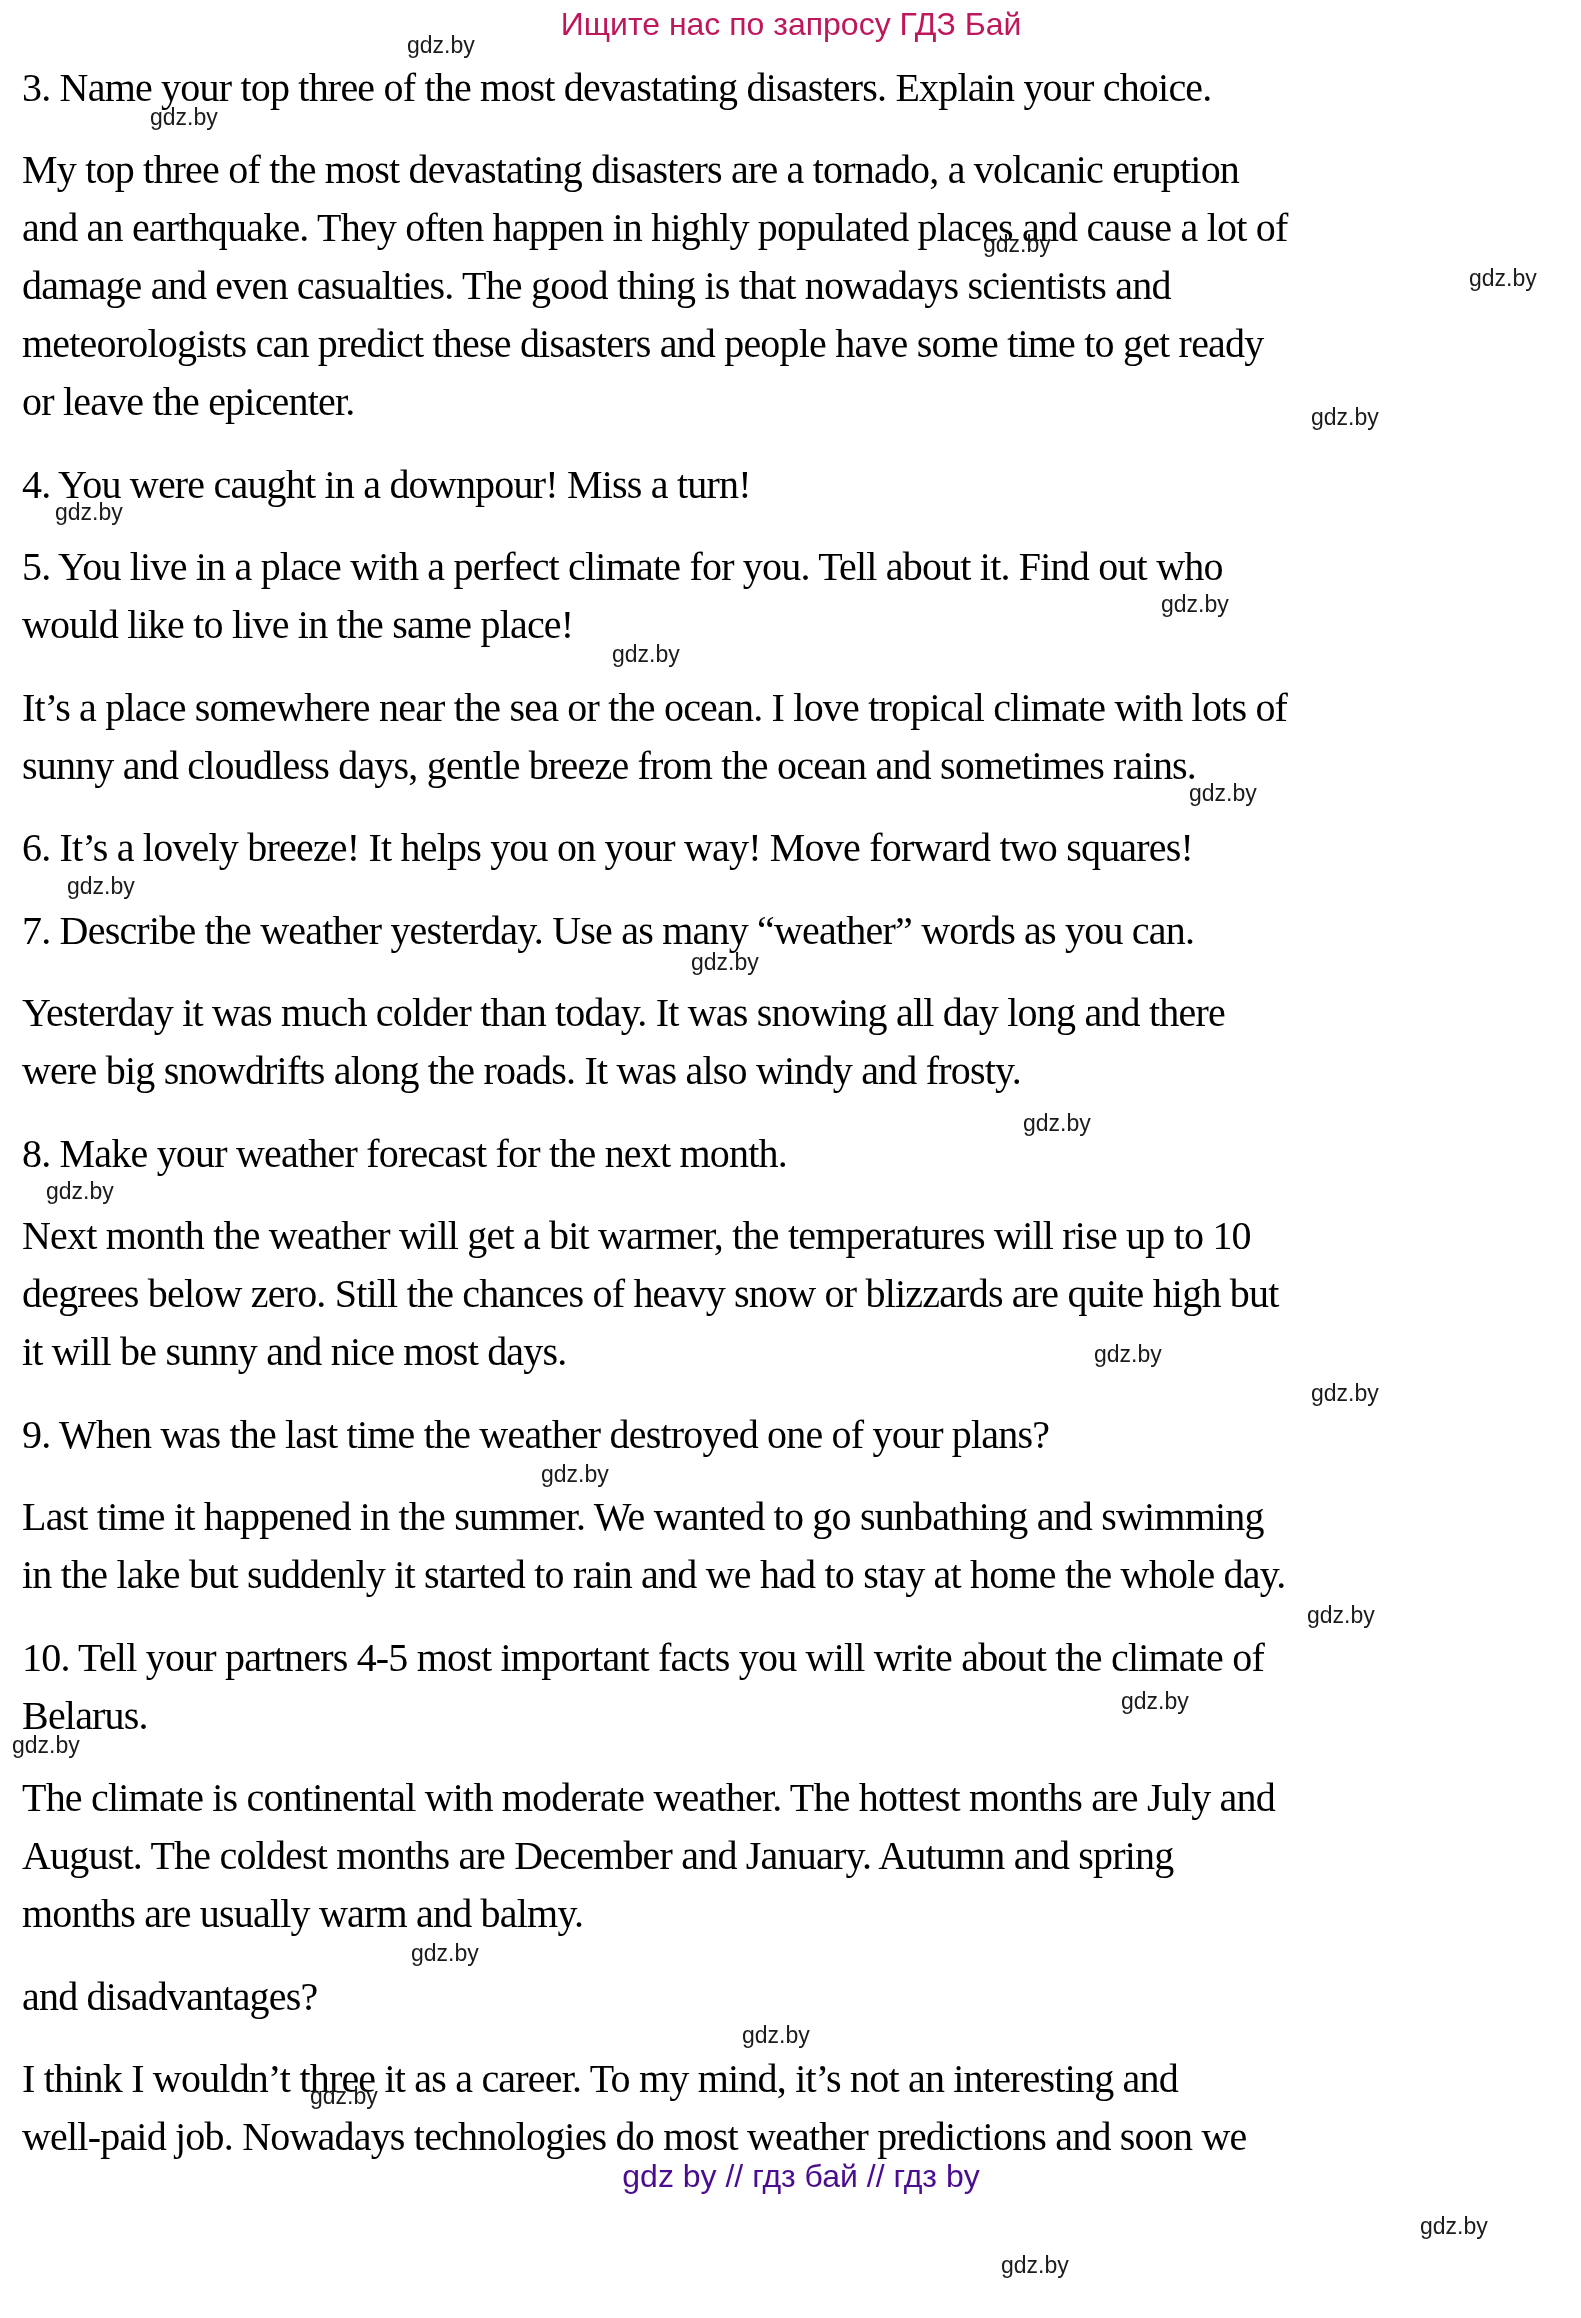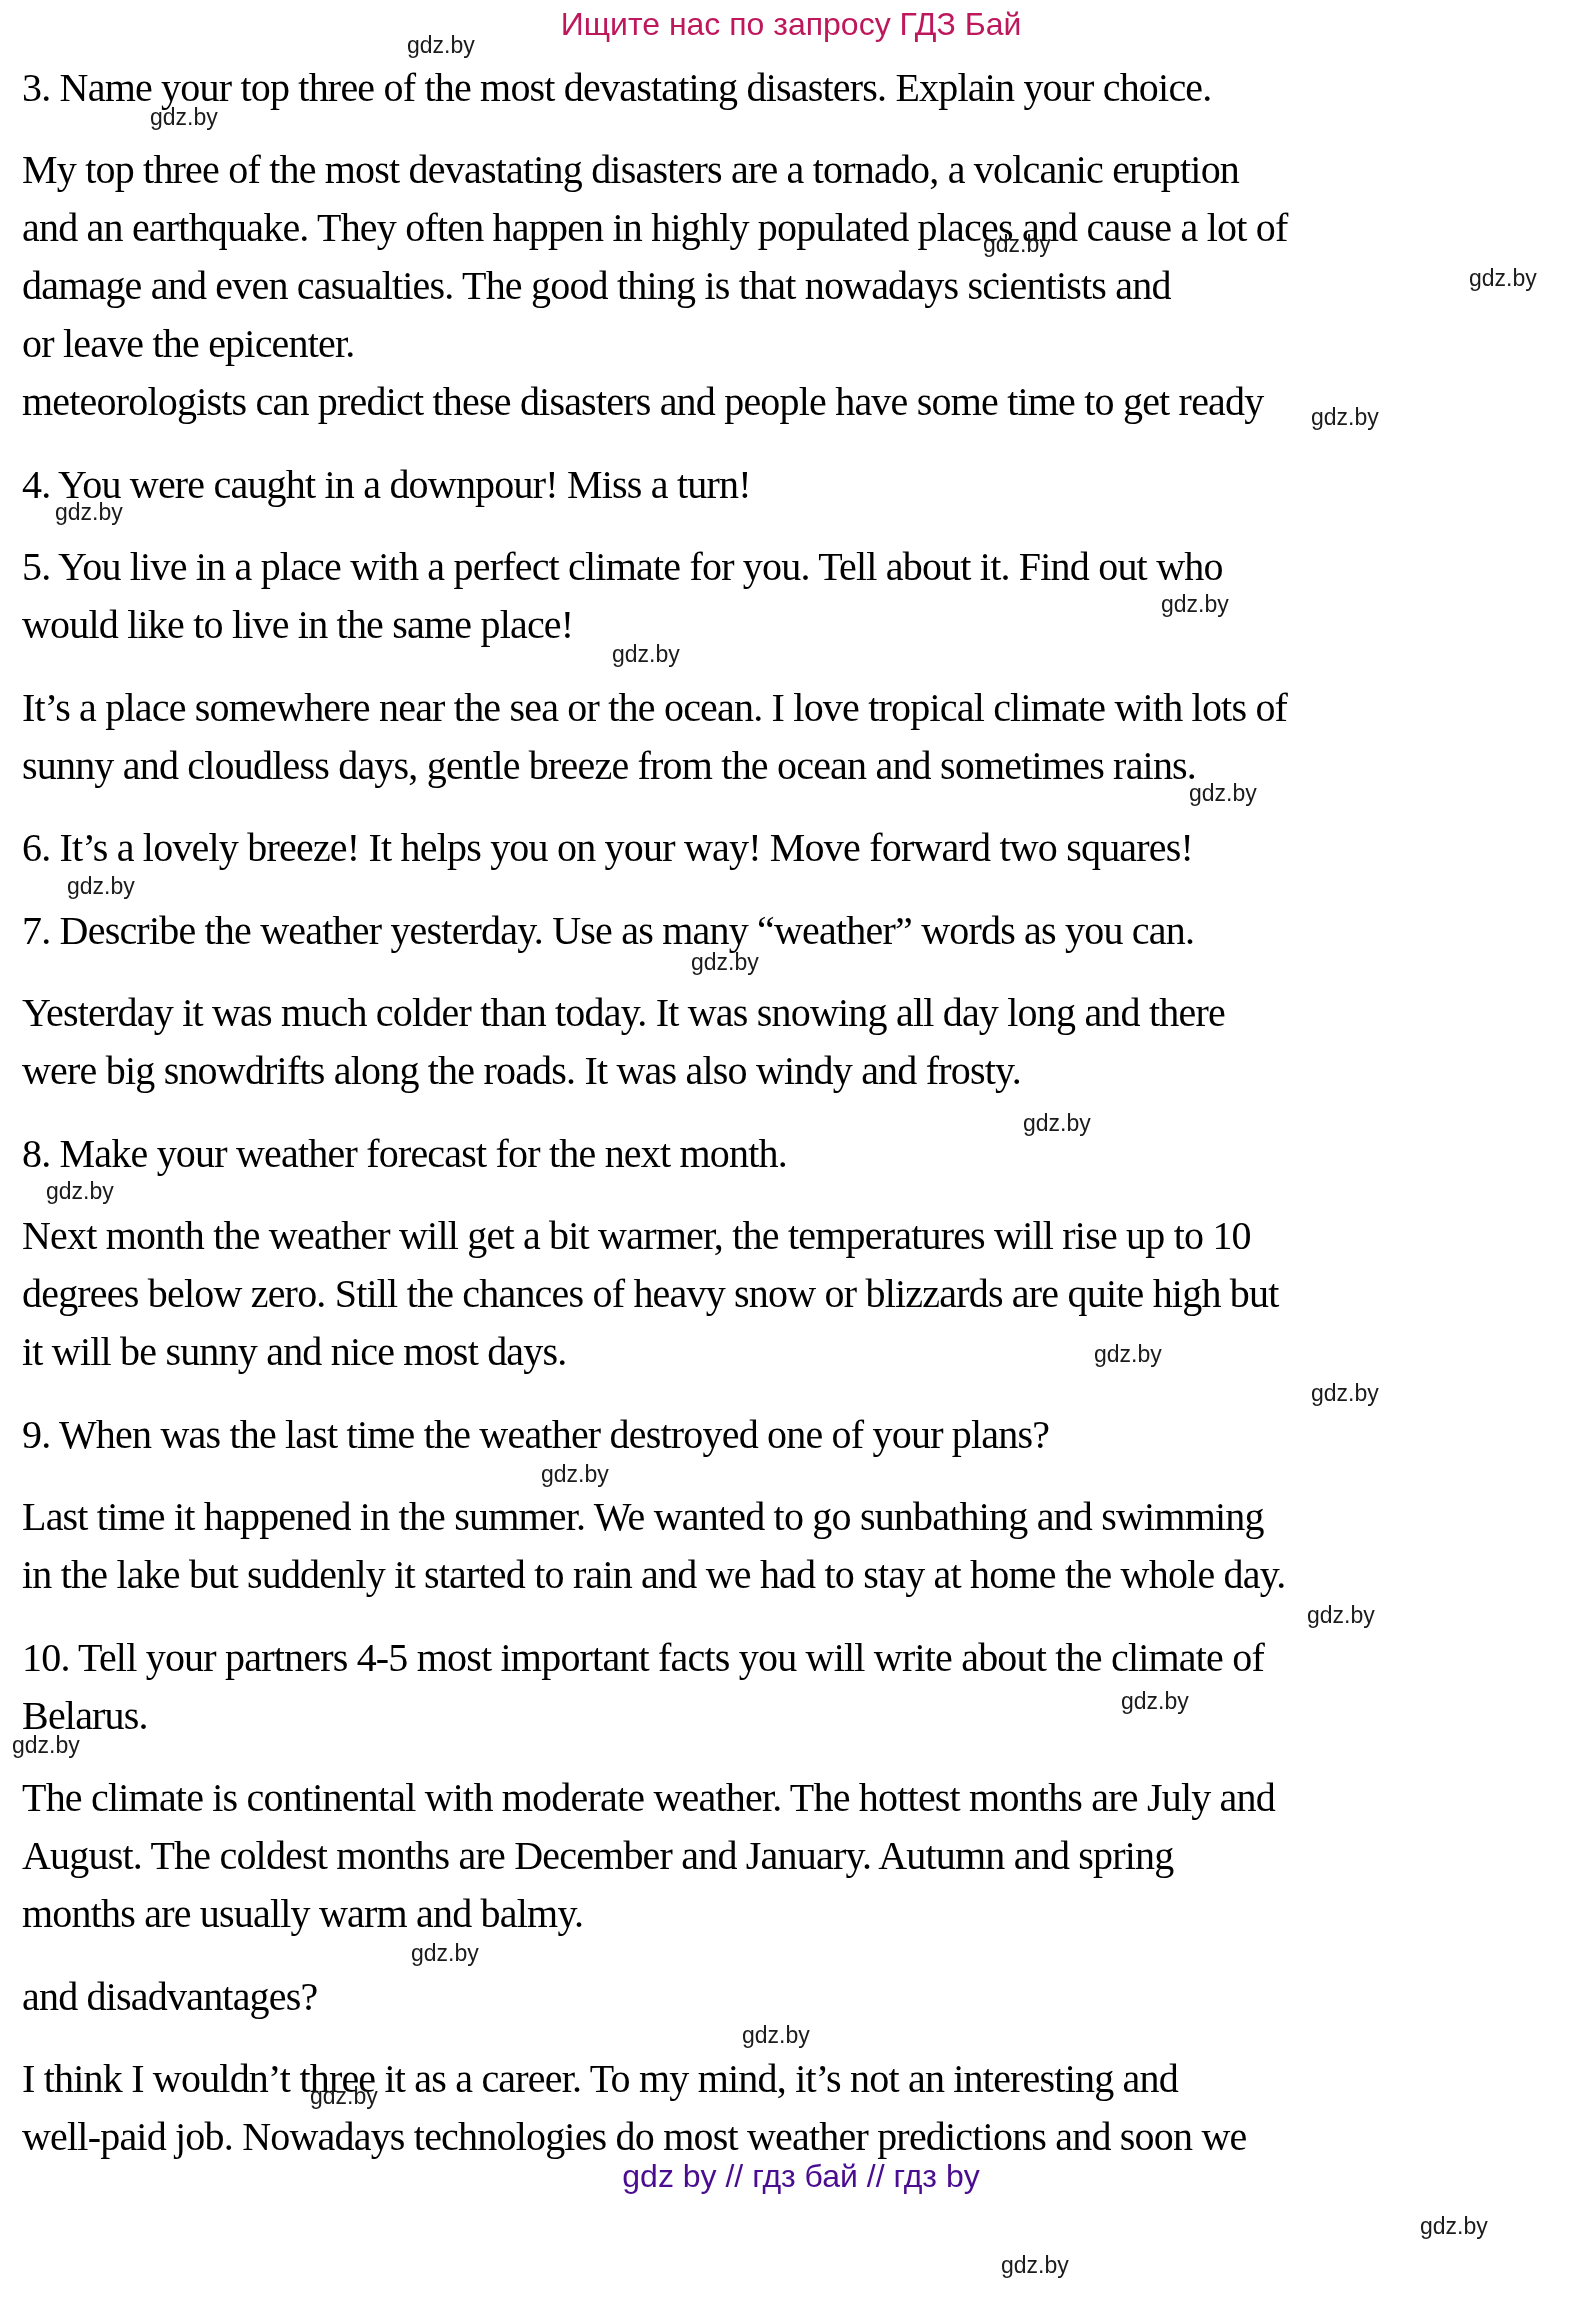--- a/index.html
+++ b/index.html
@@ -55,22 +55,22 @@
 <div class="green-header" style="color: #be185d;">Ищите нас по запросу ГДЗ Бай</div>
 
 <main class="doc-body" style="color: rgb(0, 0, 0);">
     <div class="block question first">
       <div class="line">3. Name your top three of the most devastating disasters. Explain your choice.</div>
     </div>
     <div class="block answer">
       <div class="line">My top three of the most devastating disasters are a tornado, a volcanic eruption</div>
       <div class="line">and an earthquake. They often happen in highly populated places and cause a lot of</div>
       <div class="line">damage and even casualties. The good thing is that nowadays scientists and</div>
+      <div class="line">meteorologists can predict these disasters and people have some time to get ready</div>
       <div class="line">or leave the epicenter.</div>
-      <div class="line">meteorologists can predict these disasters and people have some time to get ready</div>
     </div>
     <div class="block question">
       <div class="line">4. You were caught in a downpour! Miss a turn!</div>
     </div>
     <div class="block question">
       <div class="line">5. You live in a place with a perfect climate for you. Tell about it. Find out who</div>
       <div class="line">would like to live in the same place!</div>
     </div>
     <div class="block answer">
       <div class="line">It’s a place somewhere near the sea or the ocean. I love tropical climate with lots of</div>

